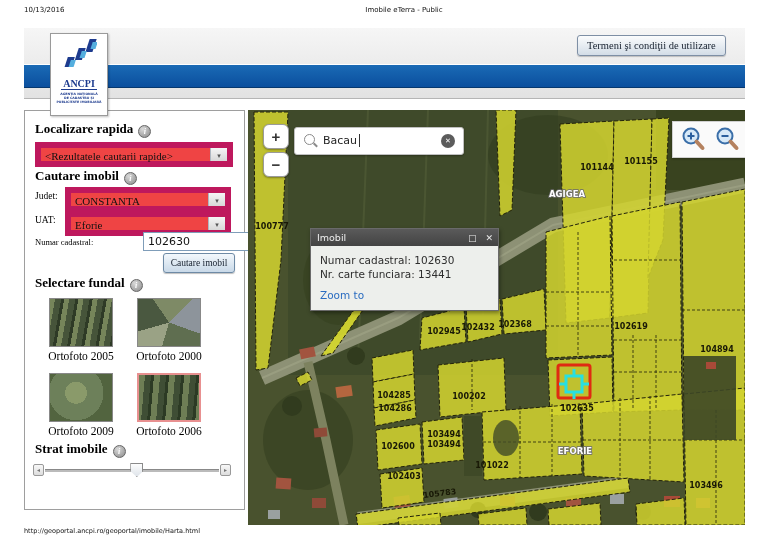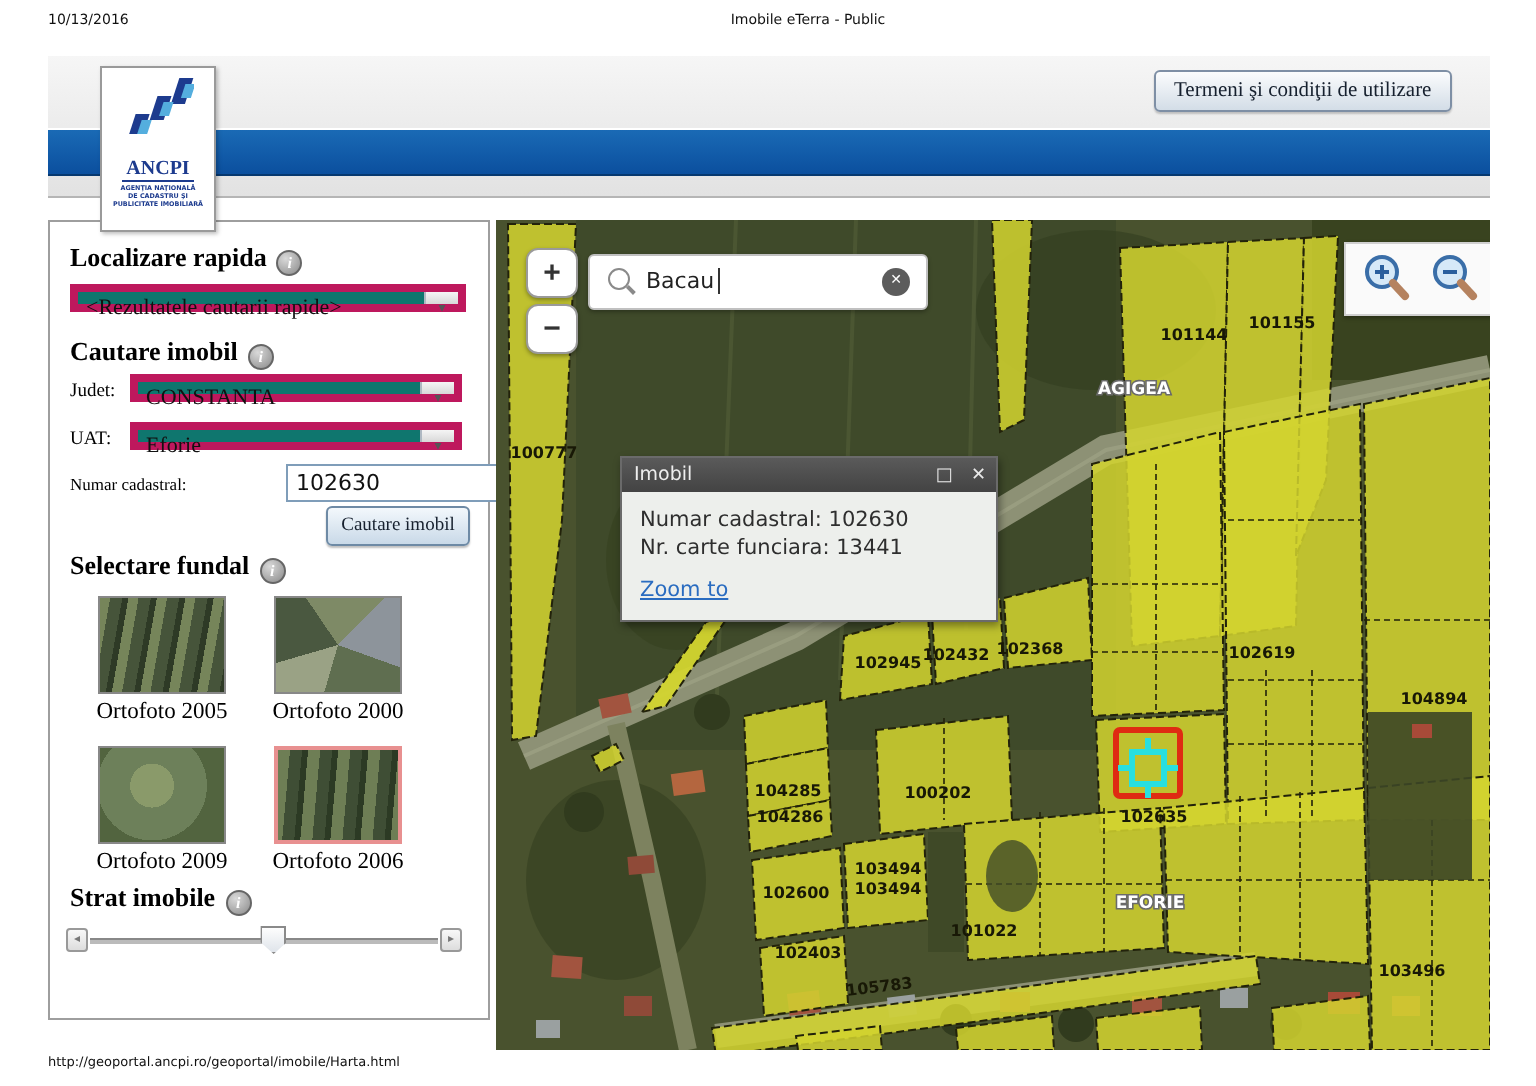--- a/index.html
+++ b/index.html
@@ -32,21 +32,21 @@
 
   
   .sidebar{position:absolute;left:24px;top:110px;width:221px;height:400px;background:#fff;
            border:1px solid #9e9e9e;box-sizing:border-box;}
   .sb-heading{position:absolute;left:10px;font-family:"Liberation Serif","DejaVu Serif",serif;
               font-weight:bold;font-size:13px;color:#000;white-space:nowrap;}
   .info-icon{display:inline-block;width:11px;height:11px;margin-left:5px;border-radius:50%;
              background:radial-gradient(circle at 35% 30%,#d9d9d9,#8a8a8a);border:1px solid #666;
              color:#fff;font-size:8px;line-height:11px;text-align:center;vertical-align:-1px;
              font-family:"Liberation Serif",serif;font-style:italic;}
-  .selectbox{position:absolute;height:14px;background:#0f766e;border:4px solid #be185d;box-sizing:border-box;}
+  .selectbox{position:absolute;height:25px;background:#ef4444;border:6px solid #be185d;box-sizing:border-box;}
   .sel-val{position:absolute;left:4px;top:2px;right:18px;font-family:"Liberation Serif","DejaVu Serif",serif;
            font-size:11px;color:#111;white-space:nowrap;overflow:hidden;}
   .sel-arrow{position:absolute;right:0;top:0;width:16px;height:100%;background:linear-gradient(#f5f5f5,#d8d8d8);
              border-left:1px solid #aeb8c2;color:#555;font-size:7px;text-align:center;line-height:17px;}
   .form-label{position:absolute;left:10px;font-family:"Liberation Serif","DejaVu Serif",serif;
               font-weight:normal;font-size:9.5px;color:#000;}
   .textinput{position:absolute;height:19px;background:#fff;border:1px solid #7f9db9;box-sizing:border-box;
              font-size:11px;color:#111;padding:2px 4px;}
   .search-btn{position:absolute;left:138px;top:142px;width:72px;height:20px;
               font-family:"Liberation Serif","DejaVu Serif",serif;font-size:9.5px;color:#16202e;
@@ -92,21 +92,21 @@
   .mag-toolbar{position:absolute;left:424px;top:11px;width:73px;height:35px;background:#fafafa;
                border:1px solid #d0d0d0;box-shadow:0 1px 2px rgba(0,0,0,.3);z-index:10;}
   .mag-toolbar svg{position:absolute;top:4px;cursor:pointer;}
   .popup{position:absolute;left:62px;top:118px;width:187px;z-index:20;border:1px solid #6a6a6a;
          box-shadow:1px 2px 4px rgba(0,0,0,.4);font-size:10.5px;}
   .popup-title{height:17px;background:linear-gradient(#5a5a5a,#434343);color:#eee;font-size:9.5px;
                line-height:17px;padding:0 6px;position:relative;}
   .popup-title .t-icons{position:absolute;right:5px;top:0;color:#e8e8e8;}
   .popup-title .t-icons span{margin-left:6px;cursor:pointer;font-size:9px;}
   .popup-body{background:#edefec;padding:7px 9px 8px 9px;color:#2e2e2e;line-height:14px;}
-  .popup-body a{display:inline-block;margin-top:7px;color:#2a6cc0;text-decoration:underline;cursor:pointer;}
+  .popup-body a{display:inline-block;margin-top:7px;color:#2a6cc0;cursor:pointer;}
 </style>
 </head>
 <body>
 
 <div class="page">
 
   <div class="print-header">
     <span class="ph-date">10/13/2016</span>
     <span class="ph-title">Imobile eTerra - Public</span>
   </div>

